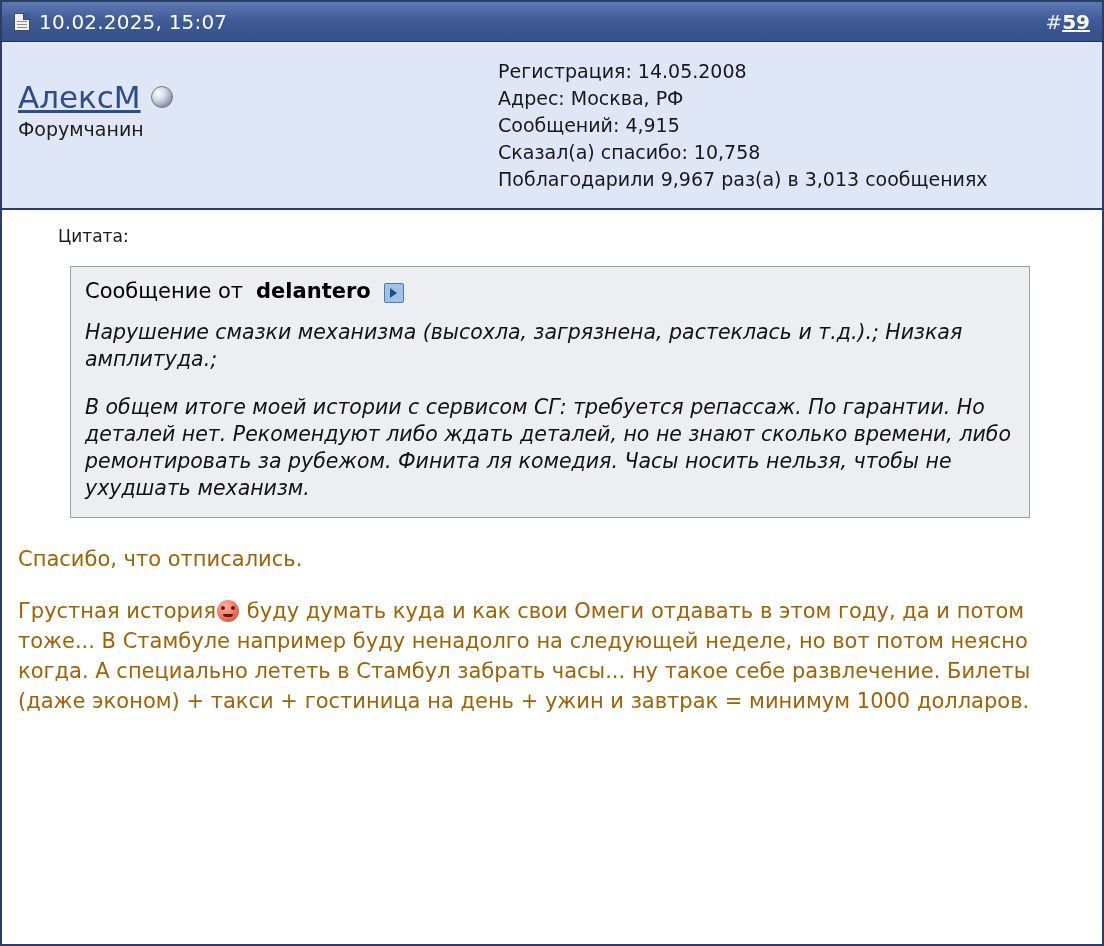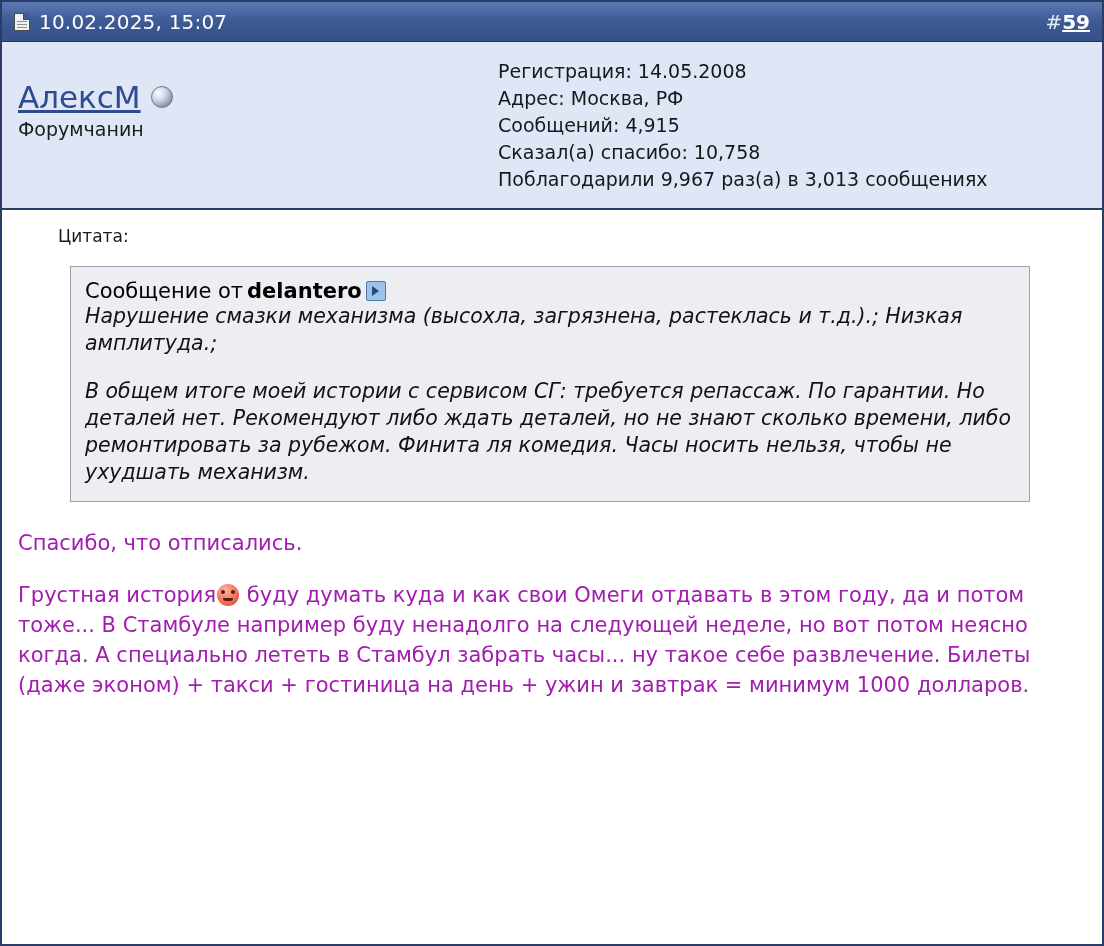--- a/index.html
+++ b/index.html
@@ -145,24 +145,24 @@
     margin: 2px 0 20px 40px;
   }
   .quote-box {
     margin: 0 56px 0 52px;
     border: 1px solid #9aa1ad;
     background: #eceef1;
     padding: 12px 14px 14px 14px;
   }
   .quote-head {
     font-size: 21px;
-    margin-bottom: 0;
-    display: flex;
-    align-items: center;
-    gap: 4px;
+    margin-bottom: 16px;
+    display: flex;
+    align-items: flex-end;
+    gap: 13px;
     flex-wrap: wrap;
   }
   .quote-head .who { font-weight: bold; }
   .jump-icon {
     width: 20px;
     height: 20px;
     background: #9fc3e8;
     border: 1px solid #4a7ba8;
     border-radius: 2px;
     position: relative;
@@ -183,21 +183,21 @@
     font-size: 20.5px;
     line-height: 1.33;
     color: #121212;
   }
   .quote-text p { margin: 0; }
   .quote-text p + p { margin-top: 20px; }
 
   .msg-text {
     font-size: 21px;
     line-height: 1.43;
-    color: #a21caf;
+    color: #a16207;
     margin-top: 26px;
   }
   .msg-text p { margin: 0; }
   .msg-text p + p { margin-top: 22px; }
   .emoji-dot {
     display: inline-block;
     width: 22px;
     height: 22px;
     border-radius: 50%;
     background: radial-gradient(circle at 38% 30%, #ffb3a0 0%, #f2705a 55%, #c8402c 100%);

